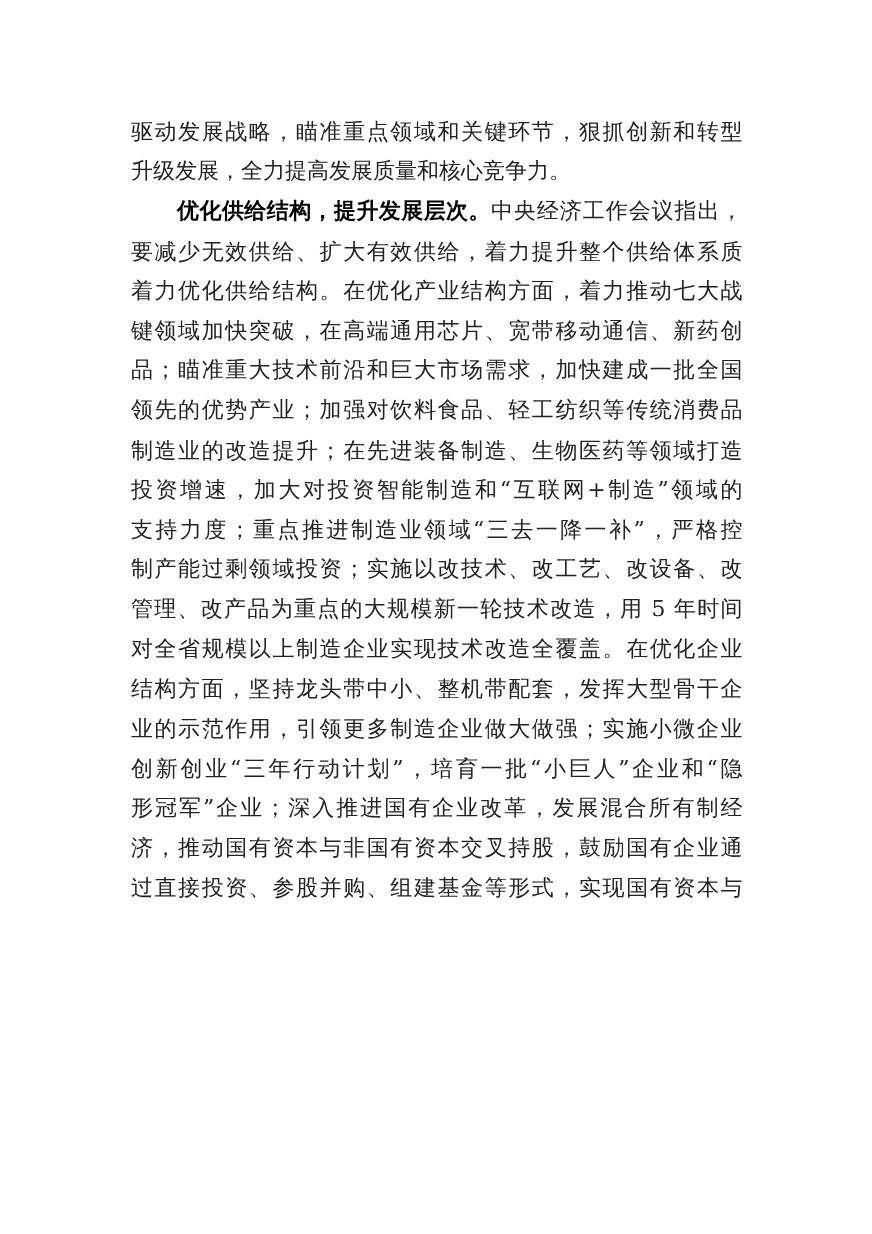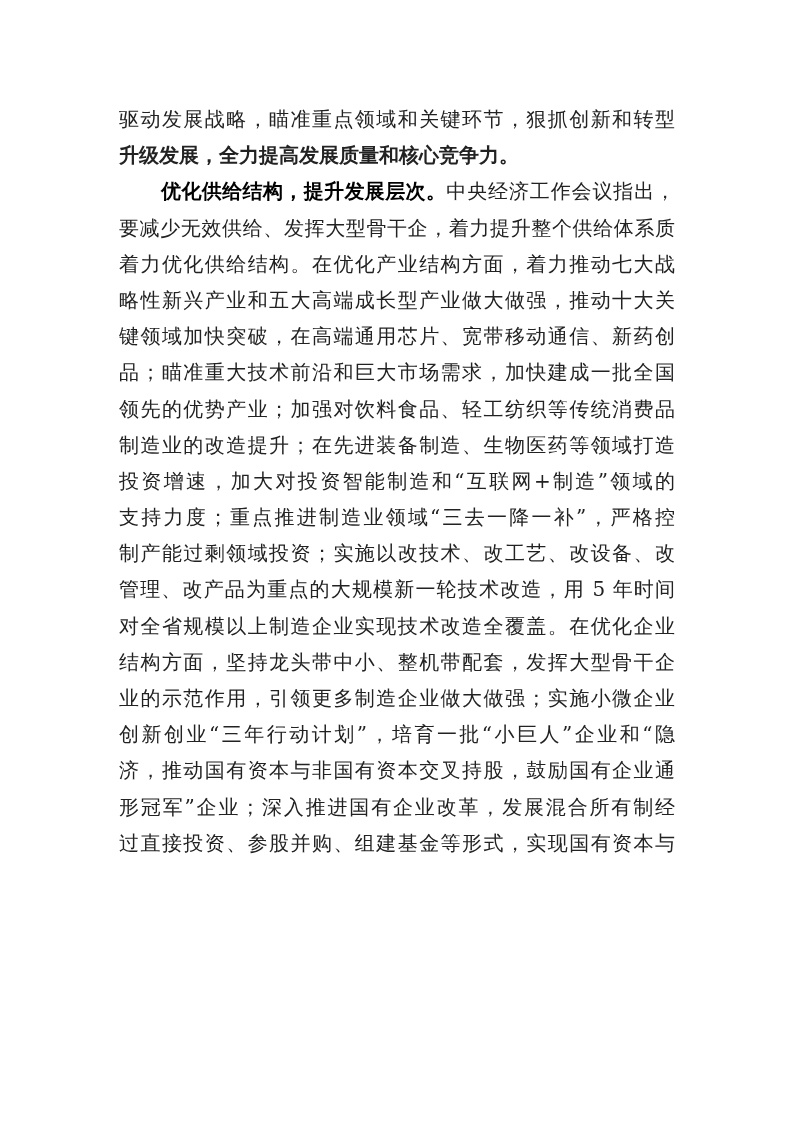--- a/index.html
+++ b/index.html
@@ -5,42 +5,41 @@
   html, body { margin: 0; padding: 0; background: #ffffff; }
   body { width: 793px; height: 1122px; position: relative; overflow: hidden; }
   .page { position: absolute; left: 119px; top: 101px; width: 556px; }
   .line {
     height: 36.2px; line-height: 36.2px;
     font-family: "DejaVu Serif", "Liberation Serif", serif;
     font-size: 20px; color: #222;
     white-space: nowrap; text-align: justify; text-align-last: justify;
     letter-spacing: 0px;
   }
-  .line.last { text-align-last: left; font-weight: bold; }
+  .line.last { text-align-last: left; }
   .indent { padding-left: 42px; }
   .bold { font-family: Liberation Serif, serif; font-weight: bold; color: #000; letter-spacing: -0.5px; }
 </style>
 </head>
 <body>
 
 <div class="page">
   <div class="line">驱动发展战略，瞄准重点领域和关键环节，狠抓创新和转型</div>
   <div class="line last">升级发展，全力提高发展质量和核心竞争力。</div>
   <div class="line indent"><span class="bold">优化供给结构，提升发展层次。</span><span>中央经济工作会议指出，</span></div>
-  <div class="line">要减少无效供给、发挥大型骨干企，着力提升整个供给体系质</div>
+  <div class="line">要减少无效供给、扩大有效供给，着力提升整个供给体系质</div>
   <div class="line">着力优化供给结构。在优化产业结构方面，着力推动七大战</div>
-  <div class="line">略性新兴产业和五大高端成长型产业做大做强，推动十大关</div>
   <div class="line">键领域加快突破，在高端通用芯片、宽带移动通信、新药创</div>
   <div class="line">品；瞄准重大技术前沿和巨大市场需求，加快建成一批全国</div>
   <div class="line">领先的优势产业；加强对饮料食品、轻工纺织等传统消费品</div>
   <div class="line">制造业的改造提升；在先进装备制造、生物医药等领域打造</div>
   <div class="line">投资增速，加大对投资智能制造和“互联网+制造”领域的</div>
   <div class="line">支持力度；重点推进制造业领域“三去一降一补”，严格控</div>
   <div class="line">制产能过剩领域投资；实施以改技术、改工艺、改设备、改</div>
   <div class="line">管理、改产品为重点的大规模新一轮技术改造，用 5 年时间</div>
   <div class="line">对全省规模以上制造企业实现技术改造全覆盖。在优化企业</div>
   <div class="line">结构方面，坚持龙头带中小、整机带配套，发挥大型骨干企</div>
   <div class="line">业的示范作用，引领更多制造企业做大做强；实施小微企业</div>
   <div class="line">创新创业“三年行动计划”，培育一批“小巨人”企业和“隐</div>
+  <div class="line">形冠军”企业；深入推进国有企业改革，发展混合所有制经</div>
   <div class="line">济，推动国有资本与非国有资本交叉持股，鼓励国有企业通</div>
-  <div class="line">形冠军”企业；深入推进国有企业改革，发展混合所有制经</div>
   <div class="line">过直接投资、参股并购、组建基金等形式，实现国有资本与</div>
 </div>
 
 </body></html>

